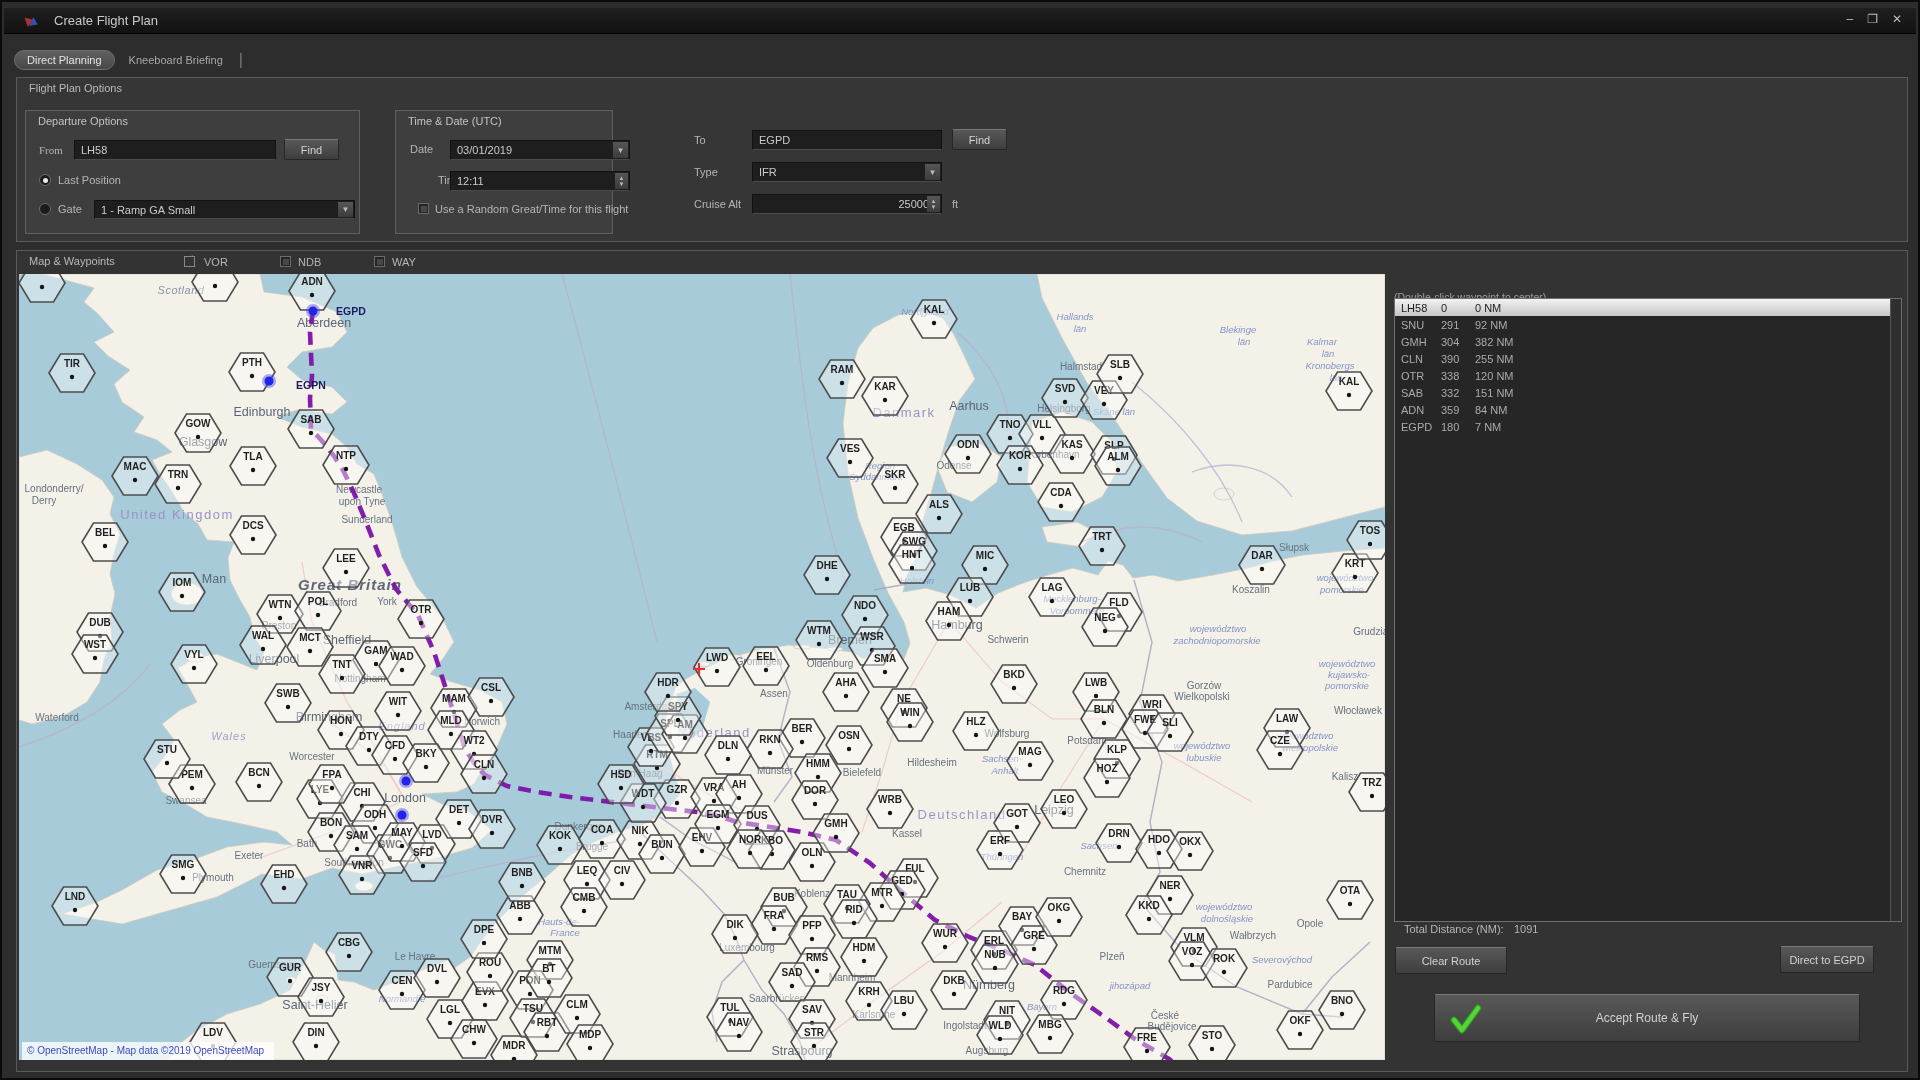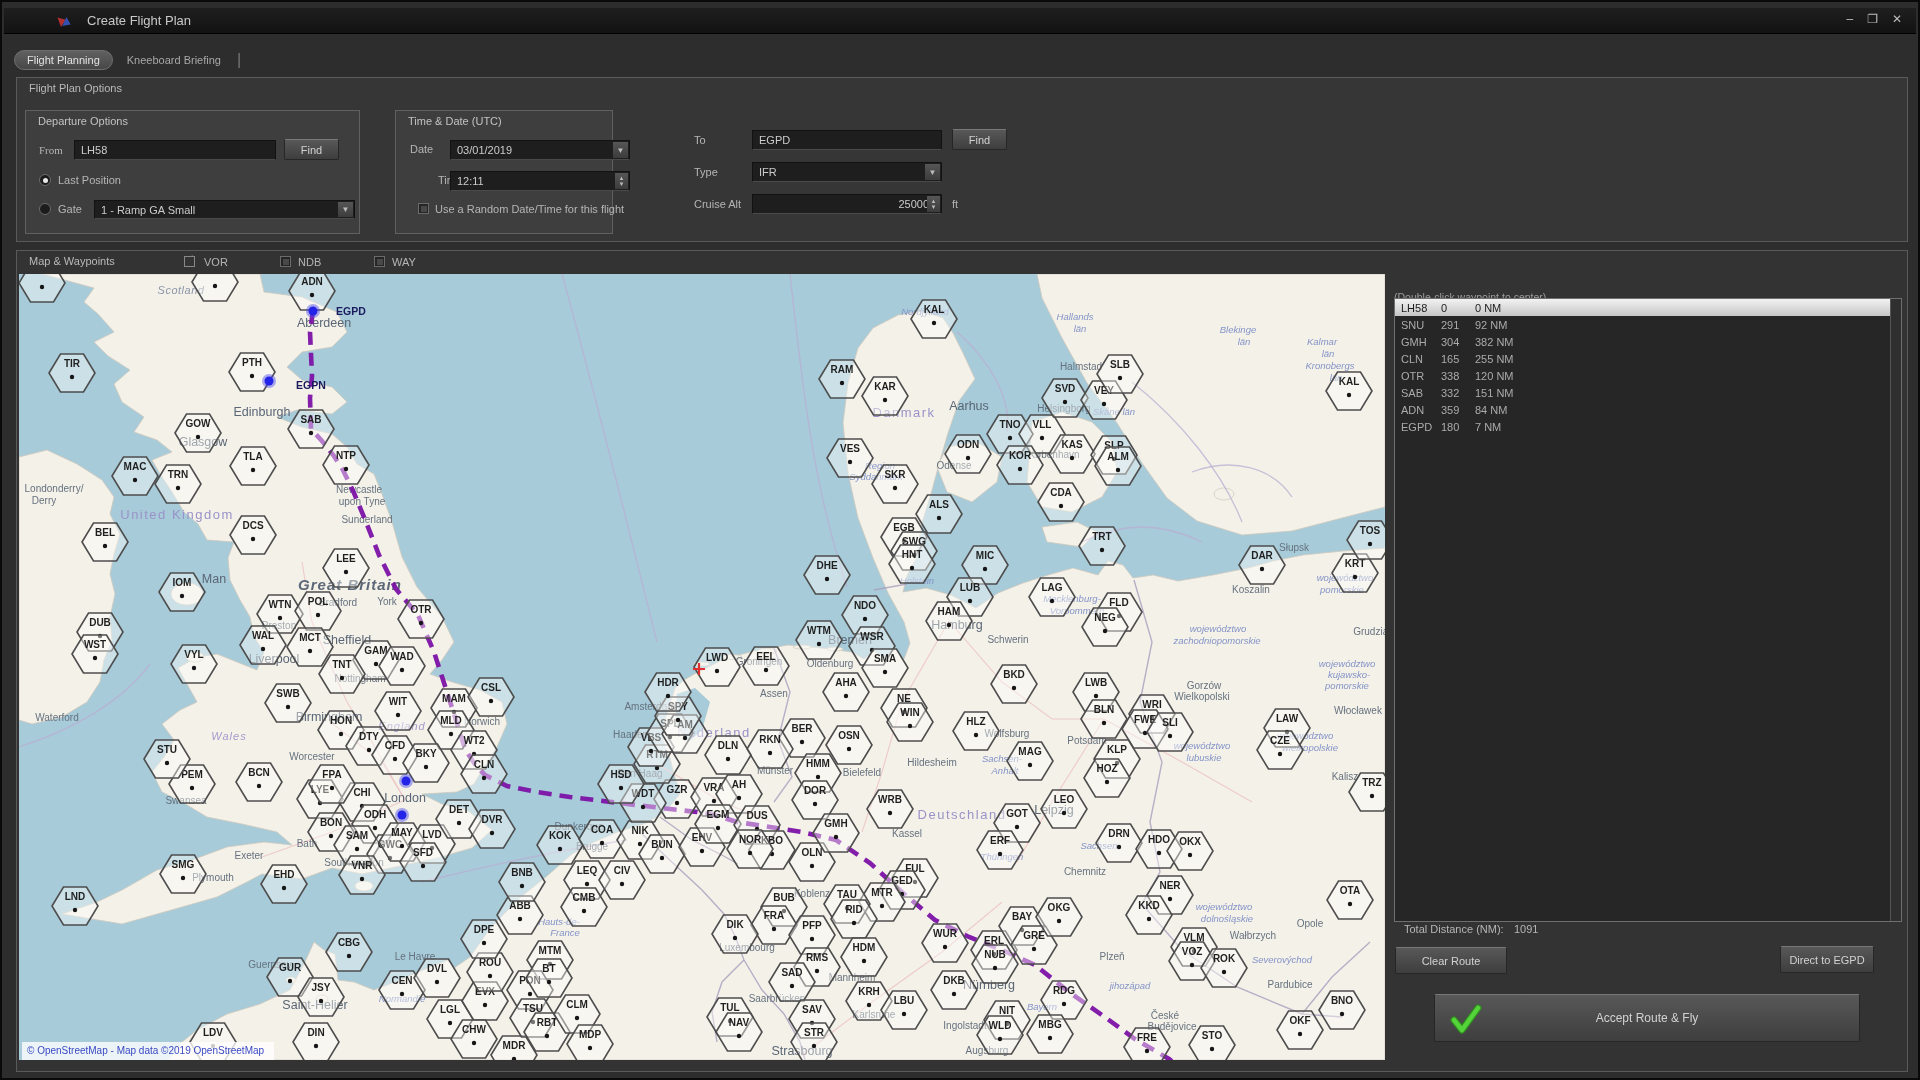--- a/index.html
+++ b/index.html
@@ -1,19 +1,19 @@
 <!DOCTYPE html>
 <html><head>
 <meta charset="utf-8">
 <style>
   html,body{margin:0;padding:0;background:#000;}
   *{box-sizing:border-box;}
   body{font-family:"Liberation Sans","DejaVu Sans",sans-serif;}
   #window{position:relative;width:1920px;height:1080px;background:#2d2d2d;border:2px solid #0a0a0a;overflow:hidden;}
-  .titlebar{position:absolute;left:2px;top:6px;right:2px;height:26px;background:linear-gradient(#1f1f1f,#121212);border-bottom:1px solid #000;display:flex;align-items:center;padding-left:33px;}
+  .titlebar{position:absolute;left:2px;top:6px;right:2px;height:26px;background:linear-gradient(#1f1f1f,#121212);border-bottom:1px solid #000;display:flex;align-items:center;}
   .title-icon{width:14px;height:14px;margin-left:22px;position:relative;}
   .title-icon:before{content:"";position:absolute;left:0;top:2px;border-left:7px solid #b03030;border-top:5px solid transparent;border-bottom:5px solid transparent;transform:rotate(-20deg);}
   .title-icon:after{content:"";position:absolute;left:5px;top:4px;border-left:7px solid #3450b0;border-top:5px solid transparent;border-bottom:5px solid transparent;transform:rotate(25deg);}
   .title-text{color:#c9c9c9;font-size:13px;margin-left:14px;}
   .win-controls{position:absolute;right:14px;top:4px;display:flex;gap:14px;color:#bdbdbd;font-size:12px;}
   .win-controls span{cursor:default;}
   .tabs{position:absolute;left:12px;top:46px;height:24px;display:flex;align-items:center;}
   .tab-active{background:linear-gradient(#616161,#474747);border:1px solid #6e6e6e;border-radius:10px;color:#e2e2e2;font-size:11px;padding:3px 12px;}
   .tab-inactive{color:#a8a8a8;font-size:11px;padding:3px 14px;}
   .tab-sep{color:#777;margin-left:2px;}
@@ -53,21 +53,21 @@
     <span class="title-icon"></span>
     <span class="title-text">Create Flight Plan</span>
     <div class="win-controls">
       <span>–</span>
       <span>❐</span>
       <span>✕</span>
     </div>
   </div>
 
   <div class="tabs">
-    <span class="tab-active">Flight Planning</span>
+    <span class="tab-active">Direct Planning</span>
     <span class="tab-inactive">Kneeboard Briefing</span>
     <span class="tab-sep">|</span>
   </div>
 
   <div class="groupbox" style="left:14px;top:75px;width:1892px;height:165px;">
     <span class="gb-label">Flight Plan Options</span>
   </div>
 
   <div class="panelbox" style="left:23px;top:108px;width:335px;height:124px;">
     <span class="pb-label">Departure Options</span>
@@ -98,21 +98,21 @@
   <div class="tinput" style="left:448px;top:169px;width:180px;height:20px;">
       <span>12:11</span>
       <span class="spinner">
         <span>▲</span>
         <span>▼</span>
       </span>
     </div>
   <span class="checkbox" style="left:416px;top:201px;">
       <span class="inner"></span>
     </span>
-  <span class="fieldlabel" style="left:433px;top:201px;">Use a Random Date/Time for this flight</span>
+  <span class="fieldlabel" style="left:433px;top:201px;">Use a Random Great/Time for this flight</span>
 
   <span class="fieldlabel" style="left:692px;top:132px;">To</span>
   <div class="tinput" style="left:750px;top:128px;width:190px;height:20px;">
       <span>EGPD</span>
     </div>
   <div class="btn" style="left:950px;top:127px;width:55px;height:21px;">Find</div>
   <span class="fieldlabel" style="left:692px;top:164px;">Type</span>
   <div class="tinput" style="left:750px;top:160px;width:190px;height:20px;">
       <span>IFR</span>
       <span class="dd-arrow">▼</span>
@@ -1381,21 +1381,21 @@
         <span class="wp-brg">291</span>
         <span class="wp-dist">92 NM</span>
       </div>
       <div class="wp-row">
         <span class="wp-id">GMH</span>
         <span class="wp-brg">304</span>
         <span class="wp-dist">382 NM</span>
       </div>
       <div class="wp-row">
         <span class="wp-id">CLN</span>
-        <span class="wp-brg">165</span>
+        <span class="wp-brg">390</span>
         <span class="wp-dist">255 NM</span>
       </div>
       <div class="wp-row">
         <span class="wp-id">OTR</span>
         <span class="wp-brg">338</span>
         <span class="wp-dist">120 NM</span>
       </div>
       <div class="wp-row">
         <span class="wp-id">SAB</span>
         <span class="wp-brg">332</span>

